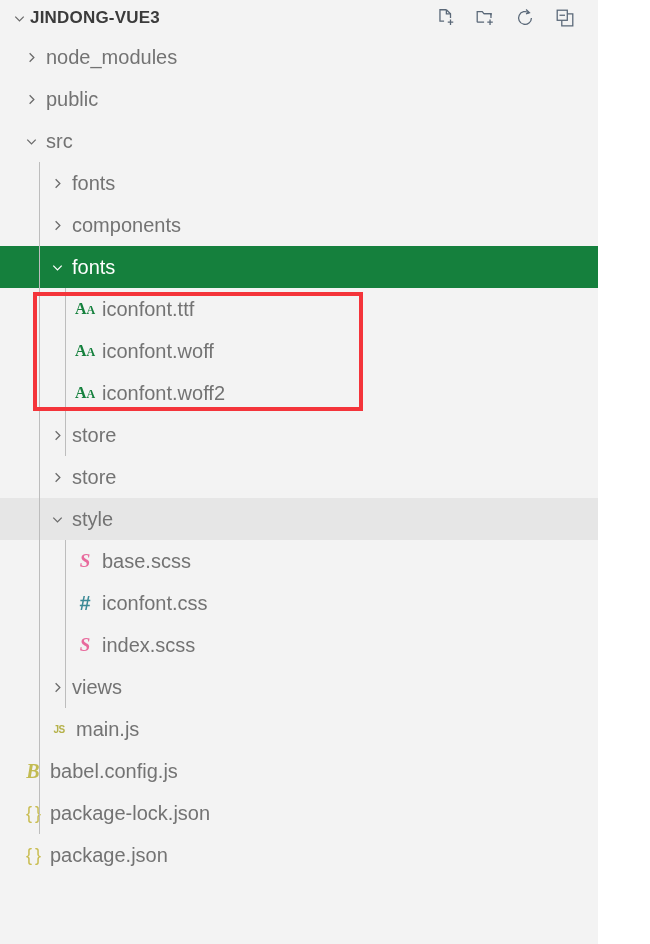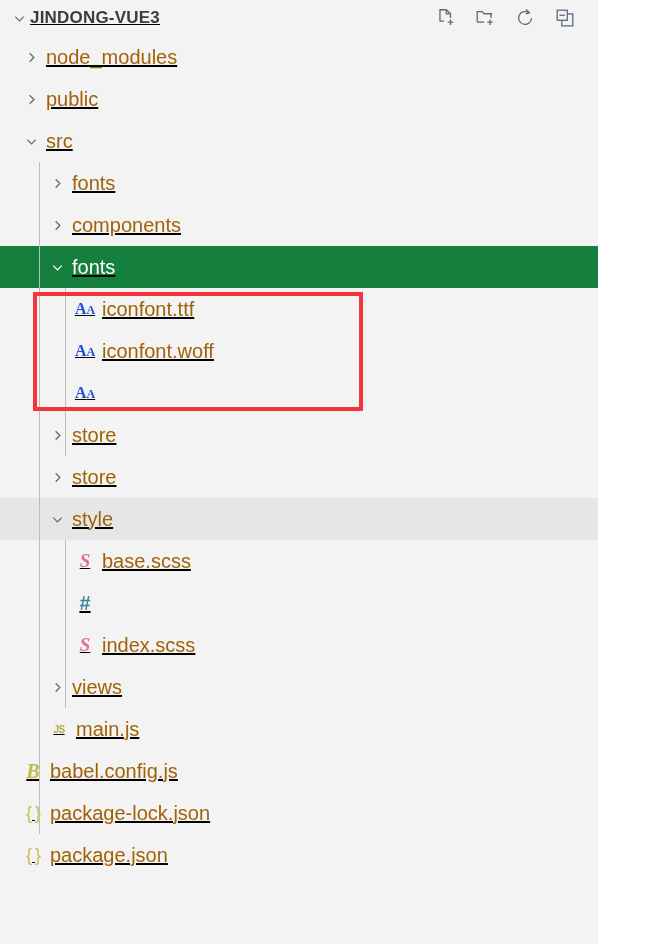--- a/index.html
+++ b/index.html
@@ -16,21 +16,20 @@
   }
 
   #explorer {
     position: absolute;
     left: 0;
     top: 0;
     width: 598px;
     height: 944px;
     background: #f3f3f3;
     overflow: hidden;
-    text-decoration: underline;
   }
 
   
   .header {
     height: 36px;
     display: flex;
     align-items: center;
     padding-left: 8px;
     padding-right: 14px;
     box-sizing: border-box;
@@ -106,25 +105,25 @@
     width: 30px;
     flex: none;
     display: flex;
     align-items: center;
     justify-content: center;
     font-size: 17px;
     font-weight: bold;
   }
   .label {
     font-size: 20px;
-    color: #a16207;
+    color: #737373;
     padding-left: 2px;
   }
 
-  .ic-font   { color: #1d4ed8; font-family: "Liberation Serif", serif; font-size: 16px; font-weight: bold; }
+  .ic-font   { color: #15803d; font-family: "Liberation Serif", serif; font-size: 16px; font-weight: bold; }
   .ic-scss   { color: #e8699c; font-family: "Liberation Serif", serif; font-size: 19px; font-style: italic; }
   .ic-css    { color: #3b8a96; font-size: 20px; font-weight: bold; }
   .ic-vue    { color: #68b25b; }
   .ic-js     { color: #b5b14a; font-size: 10px; font-weight: bold; letter-spacing: -0.5px; }
   .ic-gear   { color: #4a4a4a; }
   .ic-babel  { color: #c2bb51; font-family: "Liberation Serif", serif; font-size: 20px; font-style: italic; font-weight: bold; }
   .ic-json   { color: #c9bd52; font-size: 18px; font-weight: normal; letter-spacing: -1px; }
 
   
   #redbox {
@@ -262,20 +261,21 @@
         <span class="ficon">
           <span class="ic-font">A<span style="font-size:12px">A</span></span>
         </span>
         <span class="label">iconfont.woff</span>
       </div>
       <div class="row">
         <span class="indent" style="width: 70px;"></span>
         <span class="ficon">
           <span class="ic-font">A<span style="font-size:12px">A</span></span>
         </span>
+        <span class="label">iconfont.woff2</span>
       </div>
       <div class="row">
         <span class="indent" style="width: 44px;"></span>
         <span class="twisty">
           <svg width="15" height="15" viewBox="0 0 16 16" fill="none" stroke="currentColor" stroke-width="1.4">
             <path d="M6 3.5 L10.5 8 L6 12.5"></path>
           </svg>
         </span>
         <span class="label">store</span>
       </div>
@@ -302,20 +302,21 @@
         <span class="ficon">
           <span class="ic-scss">S</span>
         </span>
         <span class="label">base.scss</span>
       </div>
       <div class="row">
         <span class="indent" style="width: 70px;"></span>
         <span class="ficon">
           <span class="ic-css">#</span>
         </span>
+        <span class="label">iconfont.css</span>
       </div>
       <div class="row">
         <span class="indent" style="width: 70px;"></span>
         <span class="ficon">
           <span class="ic-scss">S</span>
         </span>
         <span class="label">index.scss</span>
       </div>
       <div class="row">
         <span class="indent" style="width: 44px;"></span>

